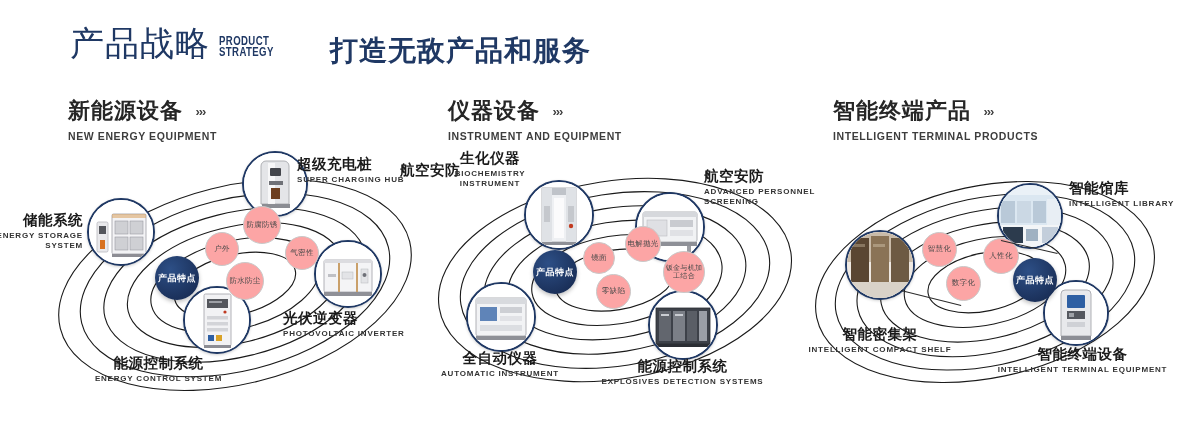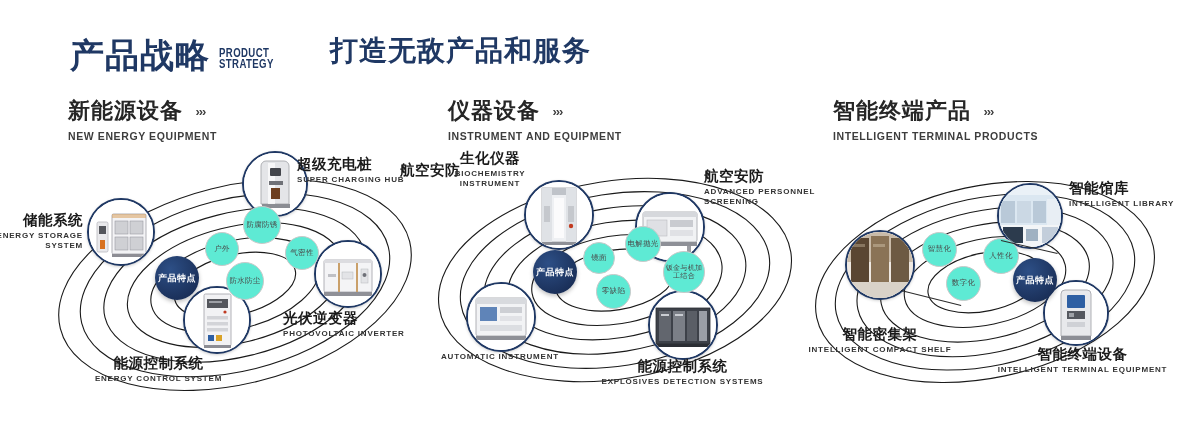--- a/index.html
+++ b/index.html
@@ -2,22 +2,22 @@
 <html><head>
 <meta charset="utf-8">
 <style>
   html,body{margin:0;padding:0;background:#ffffff;}
   body{width:1200px;height:422px;overflow:hidden;
        font-family:"Liberation Sans","DejaVu Sans",sans-serif;color:#2b2b2b;}
   .page{position:relative;width:1200px;height:422px;background:#fff;}
 
   
   .hdr{position:absolute;left:70px;top:26px;display:flex;align-items:flex-end;}
-  .hdr-cn{font-size:34px;font-weight:bold;color:#1f3864;letter-spacing:1px;
-          line-height:1;font-family:"Liberation Sans","DejaVu Sans",sans-serif;margin-top:12px;}
+  .hdr-cn{font-size:34px;font-weight:normal;color:#1f3864;letter-spacing:1px;
+          line-height:1;font-family:"Liberation Sans","DejaVu Sans",sans-serif;}
   .hdr-en{margin-left:9px;margin-bottom:2px;color:#1f3864;font-weight:bold;
           font-size:12px;line-height:11px;letter-spacing:.5px;
           transform:scaleX(.8);transform-origin:left bottom;}
   .hdr-sub{position:absolute;left:330px;top:32px;font-size:28px;font-weight:bold;
            color:#1f3864;letter-spacing:1px;}
 
   
   .sec{position:absolute;}
   .sec .cn{font-size:22px;font-weight:bold;color:#262626;letter-spacing:1px;
            display:inline-block;vertical-align:middle;}
@@ -37,21 +37,21 @@
   .orbits{position:absolute;inset:0;}
   .orbits svg{display:block;}
 
   
   .node{position:absolute;border-radius:50%;background:#fff;
         border:2px solid #1f3864;overflow:hidden;
         box-shadow:0 1px 3px rgba(0,0,0,.18);}
   .node .art{position:absolute;inset:0;}
 
   
-  .feat{position:absolute;border-radius:50%;background:#5eead4;
+  .feat{position:absolute;border-radius:50%;background:#fca5a5;
         border:1px solid #c9c9c9;color:#4a4a4a;
         display:flex;align-items:center;justify-content:center;
         text-align:center;line-height:1.1;font-size:7.5px;letter-spacing:.3px;}
   .core{position:absolute;border-radius:50%;
         background:radial-gradient(circle at 35% 30%,#2d4f86,#14254a);
         color:#fff;font-weight:bold;display:flex;align-items:center;
         justify-content:center;text-align:center;line-height:1.15;
         font-size:9px;letter-spacing:.5px;
         box-shadow:0 2px 4px rgba(0,0,0,.25);}
 
@@ -282,20 +282,21 @@
         <rect x="8" y="14" width="50" height="38" rx="2" fill="#f2f3f5" stroke="#a8a9af" stroke-width=".9"></rect>
         <rect x="8" y="14" width="50" height="6" fill="#d8dade"></rect>
         <rect x="12" y="23" width="17" height="14" fill="#2e5fa3" opacity=".75"></rect>
         <rect x="32" y="23" width="22" height="6" fill="#cdcfd4"></rect>
         <rect x="32" y="32" width="22" height="5" fill="#e1e2e6"></rect>
         <rect x="12" y="41" width="42" height="6" fill="#dcdee2"></rect>
         <rect x="8" y="52" width="50" height="4" fill="#8e9097"></rect>
       </svg>
     </div>
     <div class="cap c" style="left:-5px;top:200px;width:170px;">
+      <div class="cn">全自动仪器</div>
       <div class="en">AUTOMATIC INSTRUMENT</div>
     </div>
 
     <div class="core" style="left:113px;top:100px;width:44px;height:44px;">
       <span>产品特点</span>
     </div>
     <div class="feat" style="left:163px;top:92px;width:30px;height:30px;">
       <span>镜面</span>
     </div>
     <div class="feat" style="left:205px;top:76px;width:34px;height:34px;">

